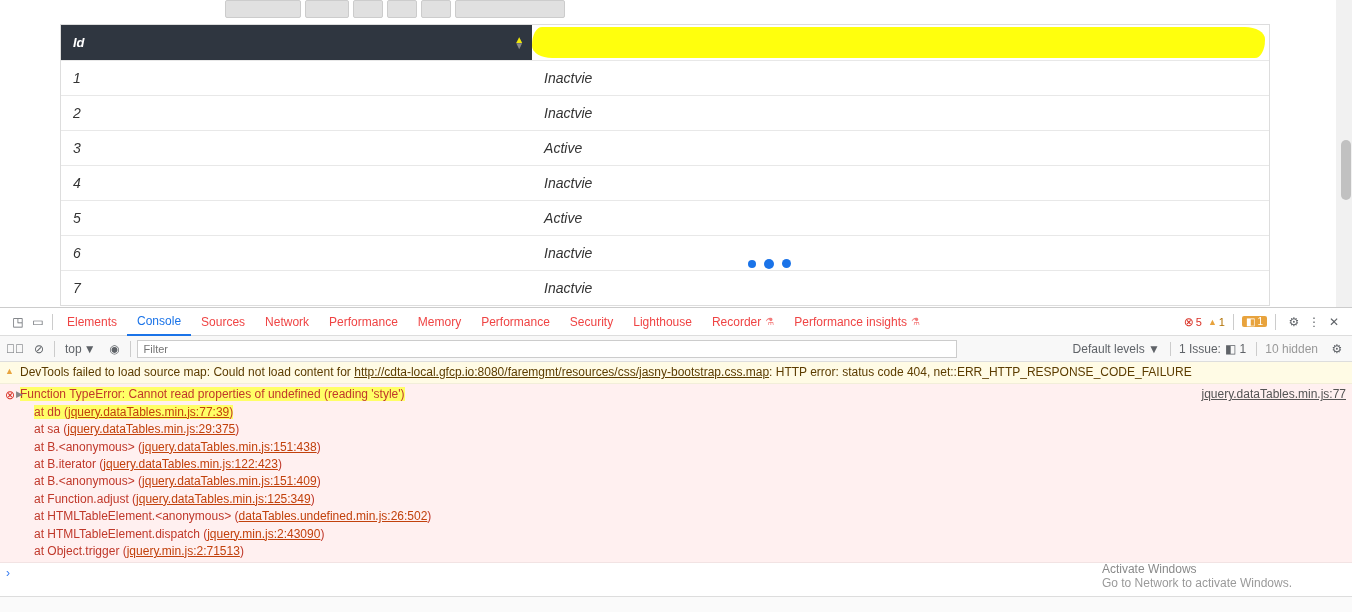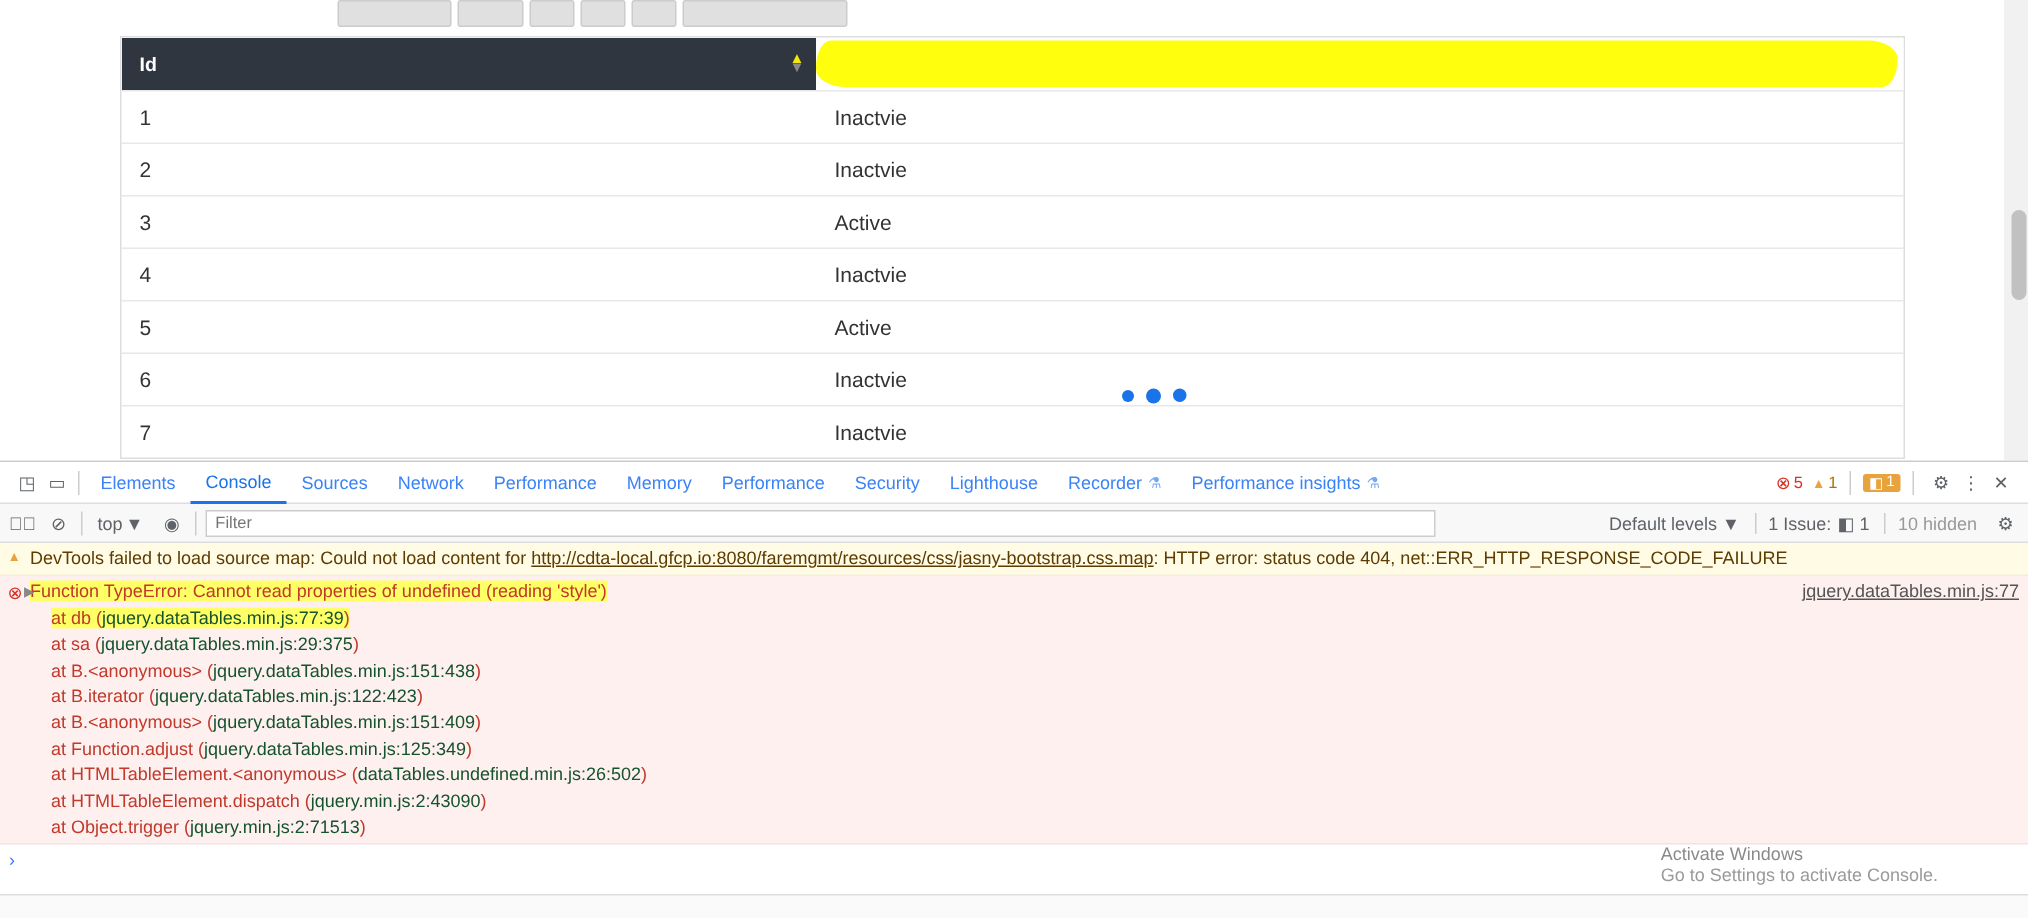--- a/index.html
+++ b/index.html
@@ -9,21 +9,21 @@
 .page-top { height:307px; position:relative; background:#fff; }
 .toolbar-stub { position:absolute; top:0; left:225px; height:22px; display:flex; gap:4px; }
 .toolbar-stub .btn { background:#e0e0e0; border:1px solid #ccc; border-radius:2px; }
 .toolbar-stub .btn.b1 { width:76px; height:18px; }
 .toolbar-stub .btn.b2 { width:44px; height:18px; }
 .toolbar-stub .btn.b3 { width:30px; height:18px; }
 .toolbar-stub .btn.b4 { width:30px; height:18px; }
 .toolbar-stub .btn.b5 { width:30px; height:18px; }
 .toolbar-stub .btn.b6 { width:110px; height:18px; }
 
-.datatable { position:absolute; top:24px; left:80px; right:82px; border:1px solid #ddd; }
+.datatable { position:absolute; top:24px; left:60px; right:82px; border:1px solid #ddd;font-style:italic; }
 .datatable table { width:100%; border-collapse:collapse; }
 .datatable thead th { background:#2f3640; color:#fff; font-size:13px; font-weight:600; text-align:left; padding:10px 12px; position:relative; }
 .datatable thead th .sort { position:absolute; right:8px; top:50%; transform:translateY(-50%); font-size:10px; color:#888; display:flex; flex-direction:column; line-height:6px; }
 .datatable thead th .sort .up { color:#f1e90b; }
 .datatable thead th.col2 { background:#fff; position:relative; }
 .highlight-yellow { position:absolute; left:0; right:4px; top:2px; bottom:2px; background:rgba(255,255,0,.95); border-radius:10px 20px 10px 20px / 18px 12px 18px 12px; }
 .datatable tbody td { padding:9px 12px; font-size:14px; color:#333; border-top:1px solid #e8e8e8; }
 .datatable tbody tr td:first-child { width:39%; }
 
 .loading-dots { position:absolute; top:259px; left:748px; display:flex; gap:8px; }
@@ -31,21 +31,21 @@
 .loading-dots span:nth-child(1){width:8px;height:8px;margin-top:1px;}
 .loading-dots span:nth-child(3){width:9px;height:9px;}
 
 .page-scroll { position:absolute; right:0; top:0; width:16px; height:307px; background:#f1f1f1; }
 .page-scroll .thumb { position:absolute; right:1px; top:140px; width:10px; height:60px; background:#c1c1c1; border-radius:5px; }
 
 
 .devtools { position:absolute; top:307px; left:0; right:0; bottom:16px; border-top:1px solid #ccc; background:#fff; display:flex; flex-direction:column; font-size:12px; }
 .dt-tabs { height:28px; border-bottom:1px solid #ddd; display:flex; align-items:center; padding:0 8px; gap:0; color:#555; }
 .dt-tabs .ico { width:20px; display:flex; justify-content:center; color:#5f6368; cursor:pointer; }
-.dt-tabs .tab { padding:0 10px; height:28px; display:flex; align-items:center; cursor:pointer; color:#3b82f6; gap:4px; }
+.dt-tabs .tab { padding:0 10px; height:28px; display:flex; align-items:center; cursor:pointer; color:#ef4444; gap:4px; }
 .dt-tabs .tab.active { color:#1a73e8; border-bottom:2px solid #1a73e8; }
 .dt-tabs .spacer { flex:1; }
 .dt-tabs .badge { display:inline-flex; align-items:center; gap:2px; font-size:11px; }
 .dt-tabs .badge.err::before { content:"⊗"; color:#d93025; font-size:12px; }
 .dt-tabs .badge.err { color:#d93025; }
 .dt-tabs .badge.warn::before { content:"▲"; color:#e8a33d; font-size:9px; }
 .dt-tabs .badge.warn { color:#b07000; }
 .dt-tabs .badge.issue { background:#e8a33d; color:#fff; border-radius:2px; padding:0 4px; font-size:10px; }
 .exp { font-size:10px; opacity:.7; }
 
@@ -64,21 +64,21 @@
 .msg.warn { background:#fffbe5; color:#5c3c00; }
 .msg.warn::before { content:"▲"; color:#e8a33d; position:absolute; left:5px; top:3px; font-size:9px; }
 .msg.err { background:#fff0f0; color:#c0392b; }
 .msg.err::before { content:"⊗"; color:#d93025; position:absolute; left:5px; top:3px; font-size:12px; }
 .msg.err .arrow { position:absolute; left:16px; top:4px; color:#888; font-size:9px; }
 .msg .srclink { float:right; color:#545454; text-decoration:underline; cursor:pointer; }
 .msg a.u { color:inherit; text-decoration:underline; cursor:pointer; }
 .msg .hl { background:#ffff66; }
 .msg .stack { margin-left:14px; }
 .msg .stack div { color:#c0392b; }
-.msg .stack .jsname { color:#14532d; }
+.msg .stack .jsname { text-decoration:underline; color:#c2410c; }
 
 .prompt-row { padding:2px 6px; color:#367cf1; font-size:12px; }
 
 
 .watermark { position:absolute; right:60px; bottom:22px; text-align:left; color:#7a7a7a; pointer-events:none; }
 .watermark .t1 { font-size:12px; color:#8a8a8a; }
 .watermark .t2 { font-size:12px; color:#9a9a9a; }
 
 .bottombar { position:absolute; bottom:0; left:0; right:0; height:16px; border-top:1px solid #ddd; background:#fafafa; }
 </style>
@@ -230,16 +230,16 @@
         <div><span>at HTMLTableElement.dispatch (</span><span class="jsname">jquery.min.js:2:43090</span><span>)</span></div>
         <div><span>at Object.trigger (</span><span class="jsname">jquery.min.js:2:71513</span><span>)</span></div>
       </div>
     </div>
     <div class="prompt-row">›</div>
   </div>
 </div>
 
 <div class="watermark">
   <div class="t1">Activate Windows</div>
-  <div class="t2">Go to Settings to activate Console.</div>
+  <div class="t2">Go to Network to activate Windows.</div>
 </div>
 
 <div class="bottombar"></div>
 
 </body></html>

